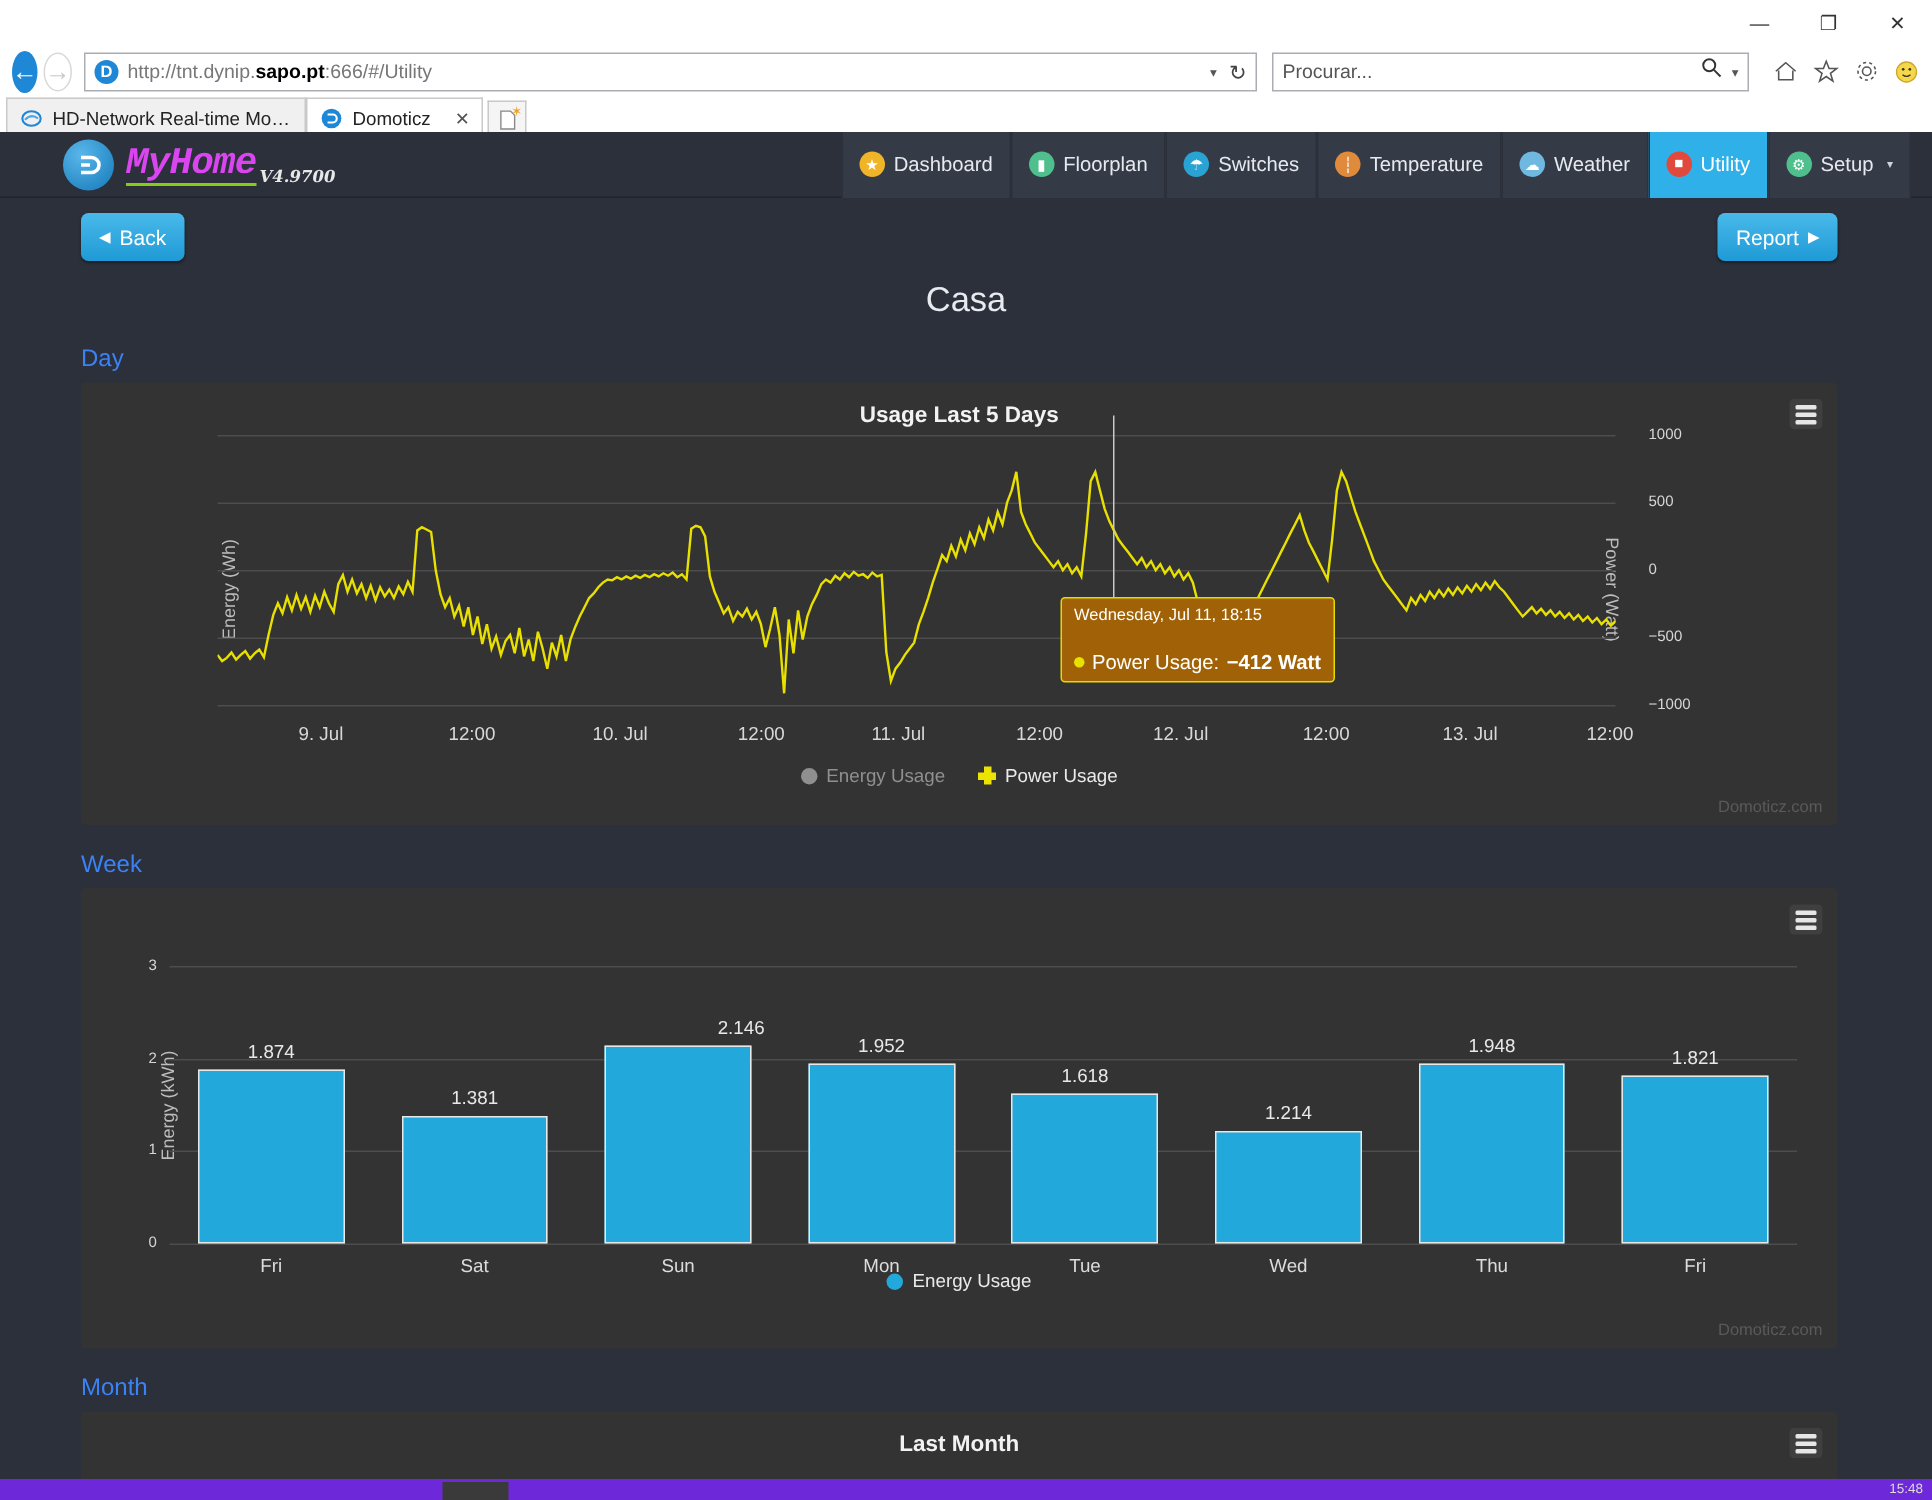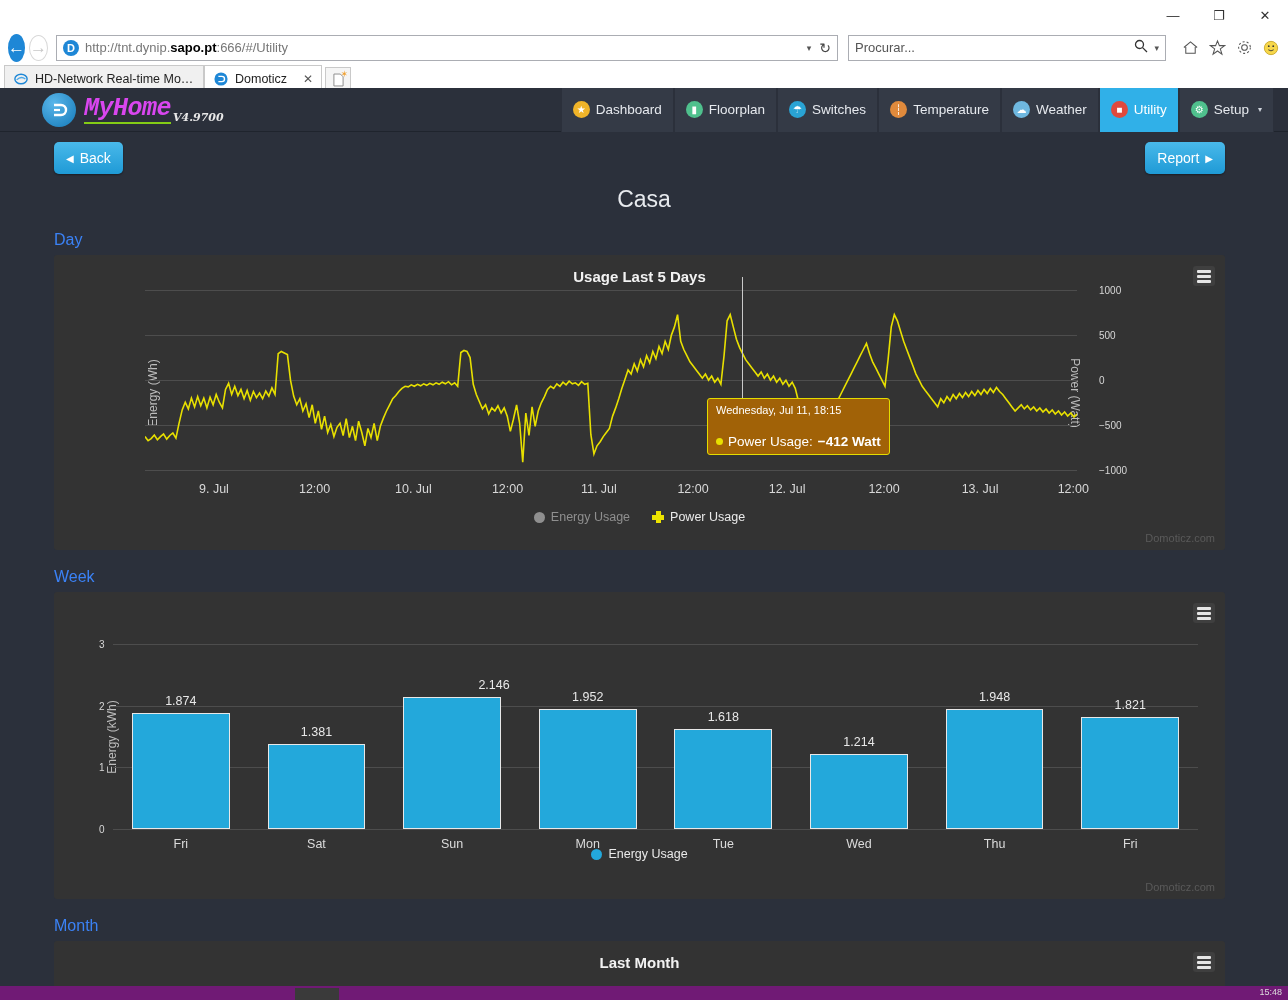--- a/index.html
+++ b/index.html
@@ -192,21 +192,21 @@
   .tt-row { font-size: 13.5px; margin-top: 18px; display: flex; align-items: center; gap: 5px;}
   .tt-dot { width: 7px; height: 7px; border-radius: 50%; background: #e8e000; display:inline-block;}
   .tt-val { font-weight: bold; }
 
   .bar { position: absolute; bottom: 0; background: #23a8db; border: 1px solid #e8e8e8; }
   .barlabel { position: absolute; color: #e8e8e8; font-size: 12.5px; transform: translateX(-50%); }
   .barcat { position: absolute; color: #dcdcdc; font-size: 12.5px; transform: translateX(-50%); }
 
   
   .taskbar {
-    position: absolute; left: 0; bottom: 0; width: 1288px; height: 14px; background: #701a75;
+    position: absolute; left: 0; bottom: 0; width: 1288px; height: 14px; background: #6d28d9;
   }
   .taskbar .tb-item { position: absolute; left: 295px; top: 2px; width: 44px; height: 12px; background: #3a3a3a; }
   .taskbar .tb-clock { position: absolute; right: 6px; top: 1px; color: #dcdcdc; font-size: 9px; }
 </style>
 </head>
 <body>
 
 <div class="browser">
 
   <div class="titlebar">

